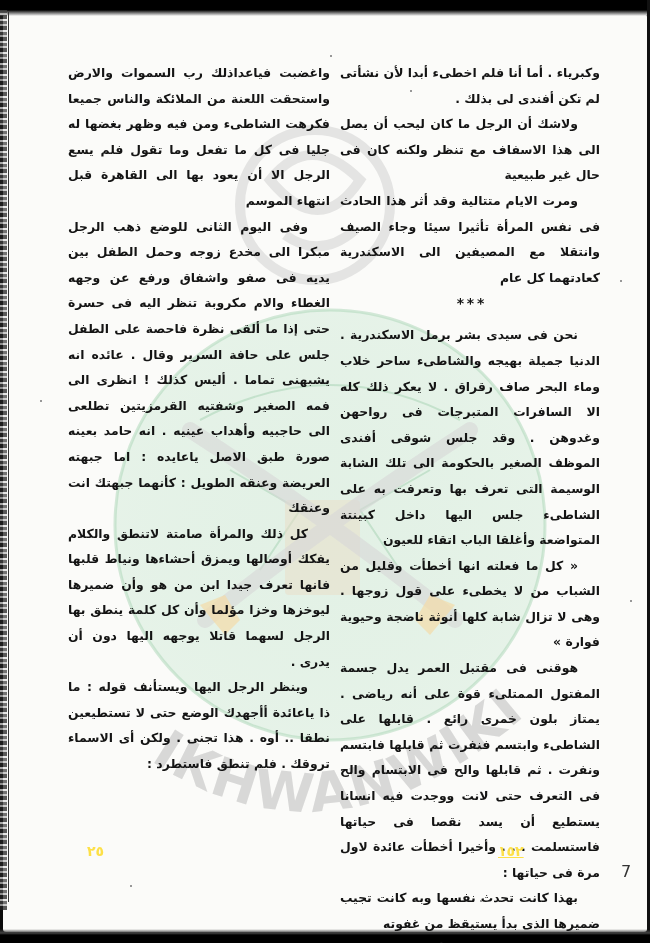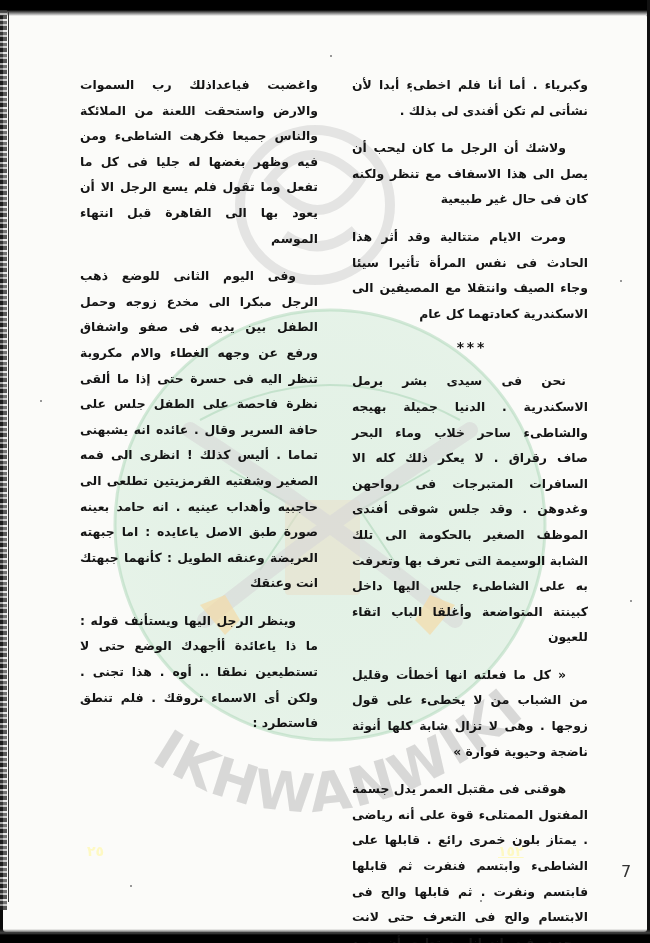--- a/index.html
+++ b/index.html
@@ -38,29 +38,29 @@
 
   .col {
     position:absolute; top:60px;
     direction:rtl; text-align:justify;
     font-family:"DejaVu Sans", sans-serif;
     font-size:12.4px; line-height:25.6px; color:#141414;
     font-weight:bold;
   }
   .col-right { left:340px; width:260px; }
   .col-left  { left:68px;  width:262px; }
-  .para { margin:12px; text-indent:22px; }
+  .para { margin:0; text-indent:22px; }
   .para.noindent { text-indent:0; }
   .stars {
     text-align:center; font-size:14px; line-height:18px; margin:4px 0 10px 0;
     letter-spacing:-1px;
   }
   .page-num {
     position:absolute; font-family:"DejaVu Sans", sans-serif; font-weight:bold;
-    font-size:14px; color:#fef9c3; direction:rtl;
+    font-size:14px; color:#fde047; direction:rtl;
   }
   .pn-right { left:498px; top:843px;text-decoration:underline; }
   .pn-left  { left:87px;  top:843px; }
   .margin-mark { position:absolute; left:621px; top:862px; font-size:16px; color:#333; }
   .speck { position:absolute; width:2px; height:2px; border-radius:50%; background:#777; }
 </style>
 </head>
 <body>
 
 <div class="page"></div>
@@ -120,20 +120,21 @@
   <p class="para">نحن فى سيدى بشر برمل الاسكندرية . الدنيا جميلة بهيجه والشاطىء ساحر خلاب وماء البحر صاف رقراق . لا يعكر ذلك كله الا السافرات المتبرجات فى رواحهن وغدوهن . وقد جلس شوقى أفندى الموظف الصغير بالحكومة الى تلك الشابة الوسيمة التى تعرف بها وتعرفت به على الشاطىء جلس اليها داخل كبينتة المتواضعة وأغلقا الباب اتقاء للعيون</p>
   <p class="para">« كل ما فعلته انها أخطأت وقليل من الشباب من لا يخطىء على قول زوجها . وهى لا تزال شابة كلها أنوثة ناضجة وحيوية فوارة »</p>
   <p class="para">هوقنى فى مقتبل العمر يدل جسمة المفتول الممتلىء قوة على أنه رياضى . يمتاز بلون خمرى رائع . قابلها على الشاطىء وابتسم فنفرت ثم قابلها فابتسم ونفرت . ثم قابلها والح فى الابتسام والح فى التعرف حتى لانت ووجدت فيه انسانا يستطيع أن يسد نقصا فى حياتها فاستسلمت . . . وأخيرا أخطأت عائدة لاول مرة فى حياتها :</p>
   <p class="para">بهذا كانت تحدث نفسها وبه كانت تجيب ضميرها الذى بدأ يستيقظ من غفوته</p>
   <p class="para">وتيقنت فى النهاية أنها اساءت الى نفسها والى زوجها ومزقت تلك الصلة الروحية التى تربطهما</p>
 </div>
 
 <div class="col col-left">
   <p class="para noindent">واغضبت فياعداذلك رب السموات والارض واستحقت اللعنة من الملائكة والناس جميعا فكرهت الشاطىء ومن فيه وظهر بغضها له جليا فى كل ما تفعل وما تقول فلم يسع الرجل الا أن يعود بها الى القاهرة قبل انتهاء الموسم</p>
   <p class="para">وفى اليوم الثانى للوضع ذهب الرجل مبكرا الى مخدع زوجه وحمل الطفل بين يديه فى صفو واشفاق ورفع عن وجهه الغطاء والام مكروبة تنظر اليه فى حسرة حتى إذا ما ألقى نظرة فاحصة على الطفل جلس على حافة السرير وقال . عائده انه يشبهنى تماما . أليس كذلك ! انظرى الى فمه الصغير وشفتيه القرمزيتين تطلعى الى حاجبيه وأهداب عينيه . انه حامد بعينه صورة طبق الاصل ياعايده : اما جبهته العريضة وعنقه الطويل : كأنهما جبهتك انت وعنقك</p>
+  <p class="para">كل ذلك والمرأة صامتة لاتنطق والكلام يفكك أوصالها ويمزق أحشاءها ونياط قلبها فانها تعرف جيدا ابن من هو وأن ضميرها ليوخزها وخزا مؤلما وأن كل كلمة ينطق بها الرجل لسهما قاتلا يوجهه اليها دون أن يدرى .</p>
   <p class="para">وينظر الرجل اليها ويستأنف قوله : ما ذا ياعائدة أأجهدك الوضع حتى لا تستطيعين نطقا .. أوه . هذا تجنى . ولكن أى الاسماء تروقك . فلم تنطق فاستطرد :</p>
 
 </div>
 
 <div class="page-num pn-right">١٥٢</div>
 <div class="page-num pn-left">٢٥</div>
 <div class="margin-mark">7</div>
 
 <div class="speck" style="left:410px;top:90px"></div>
 <div class="speck" style="left:620px;top:280px"></div>

